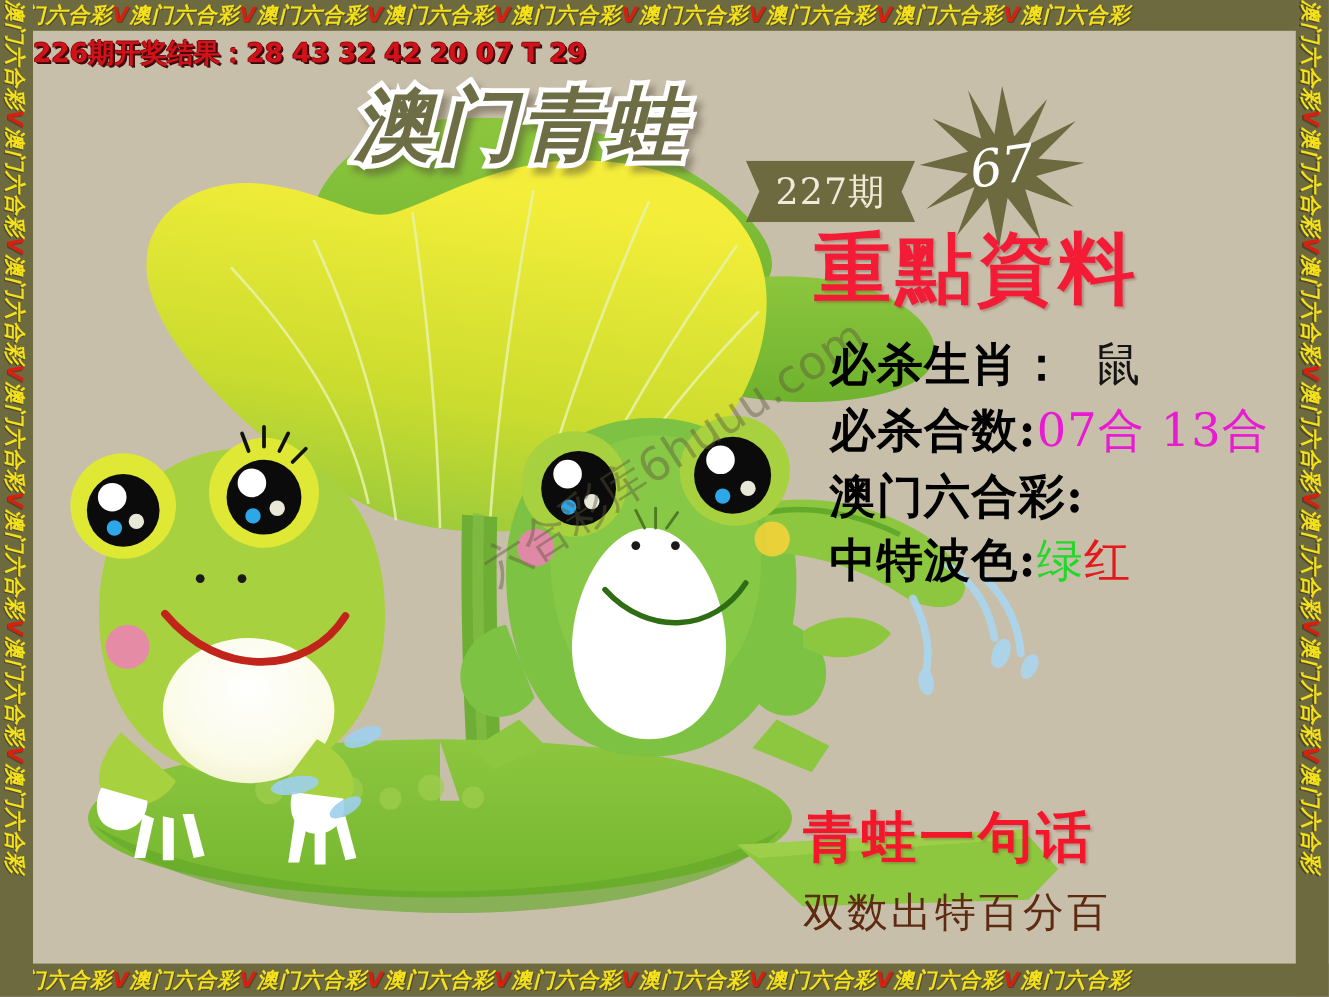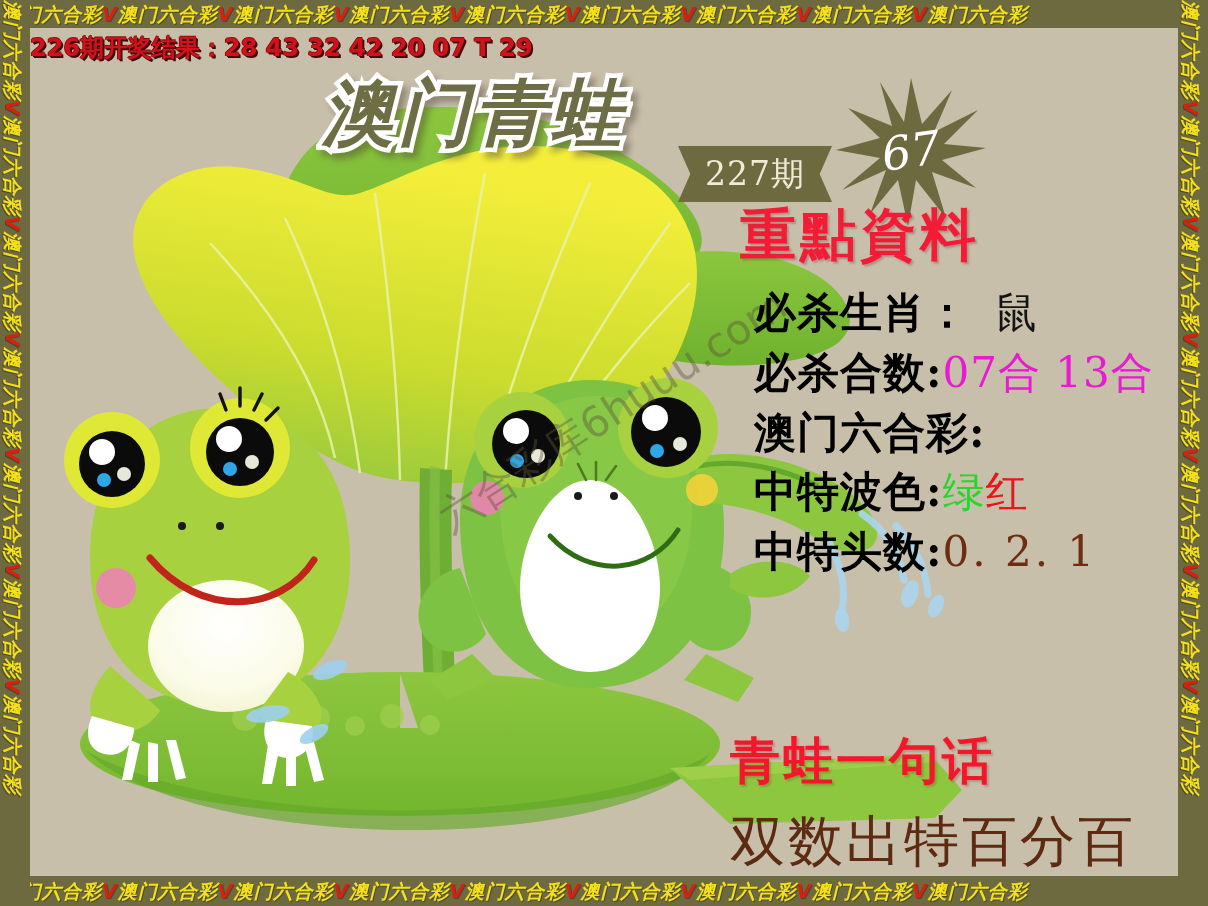--- a/index.html
+++ b/index.html
@@ -138,21 +138,21 @@
     white-space:nowrap;
     z-index:18;
     font-family:"DejaVu Sans","Liberation Sans",sans-serif;
     pointer-events:none;
   }
 
   
   .panel { position:absolute; left:680px; top:170px; width:468px; z-index:20; }
 
   .panel-heading {
-    font-size:56px;
+    font-size:70px;
     font-weight:bold;
     color:#f31b35;
     letter-spacing:4px;
     white-space:nowrap;
     margin-left:30px;
     text-shadow:2px 2px 2px rgba(120,60,50,.35);
     font-family:"DejaVu Sans","Liberation Sans",sans-serif;
   }
 
   .info-list { margin-top:12px; margin-left:44px; }
@@ -181,21 +181,21 @@
     font-size:50px;
     font-weight:bold;
     color:#f4172c;
     letter-spacing:3px;
     white-space:nowrap;
     text-shadow:2px 2px 2px rgba(120,60,50,.3);
     font-family:"DejaVu Sans","Liberation Sans",sans-serif;
   }
   .phrase-text {
     margin-top:10px;
-    font-size:55px;
+    font-size:37px;
     color:#5d2a12;
     letter-spacing:3px;
     white-space:nowrap;
     font-family:"DejaVu Serif","Liberation Serif",serif;
   }
 </style>
 </head>
 <body>
 
 <div id="poster">
@@ -416,24 +416,20 @@
         <div class="info-row">
           <span class="info-label">澳门六合彩:</span>
         </div>
 
         <div class="info-row">
           <span class="info-label">中特波色:</span>
           <span class="info-value v-green">绿</span>
           <span class="info-value v-red">红</span>
         </div>
 
-        <div class="info-row">
-          <span class="info-label">中特头数:</span>
-          <span class="info-value v-brown">0. 2. 1</span>
-        </div>
 
       </div>
     </div>
 
     <div class="phrase-block">
       <div class="phrase-title">青蛙一句话</div>
       <div class="phrase-text">双数出特百分百</div>
     </div>
 
   </div>

